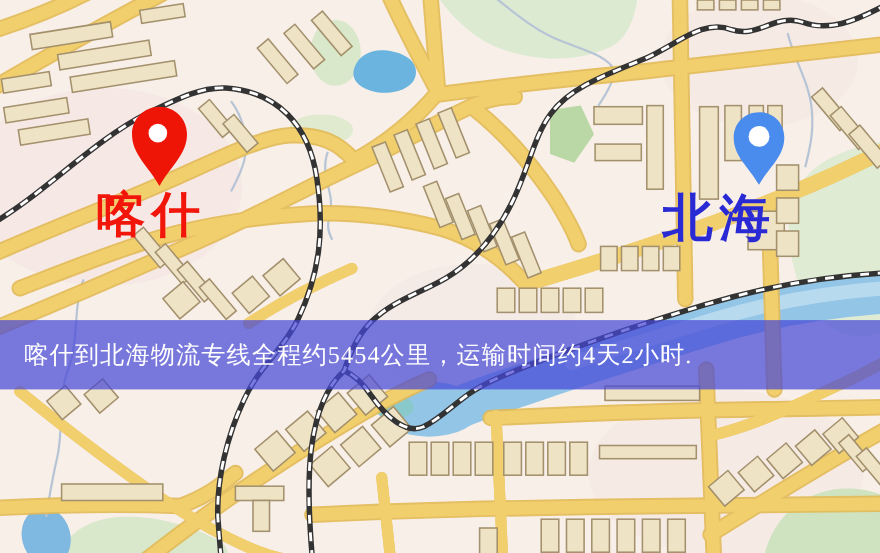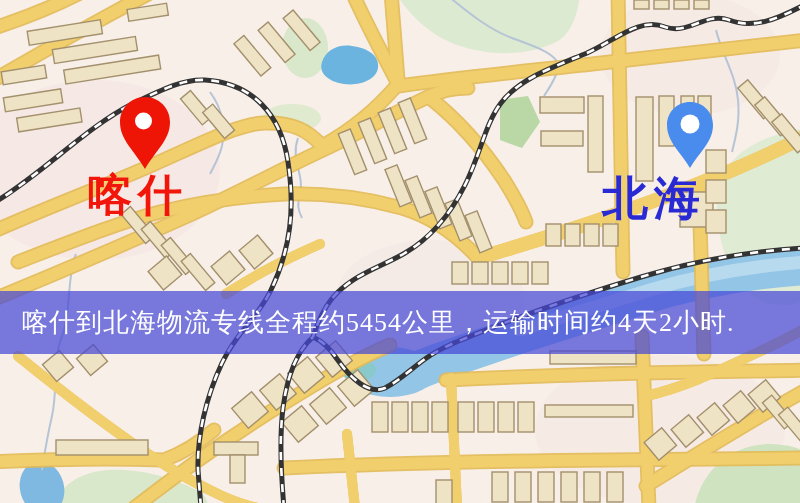--- a/index.html
+++ b/index.html
@@ -15,21 +15,21 @@
     text-shadow:0 0 1px rgba(255,255,255,.25);
     white-space:nowrap;user-select:none;
   }
   #origin-label{left:88px;top:174px;font-size:44px;letter-spacing:6px;}
   #dest-label{left:602px;top:176px;font-size:46px;letter-spacing:6px;}
   #route-banner{
     position:absolute;left:0;top:291px;width:800px;height:63px;
     display:flex;align-items:center;box-sizing:border-box;padding-left:22px;
   }
   #route-banner .banner-text{
-    font-size:26px;letter-spacing:1px;white-space:nowrap;
+    font-size:22px;letter-spacing:1px;white-space:nowrap;
     font-family:"Liberation Serif","DejaVu Serif",serif;
   }
 </style>
 </head>
 <body>
 
 <div id="stage">
 
   <svg id="map-svg" viewBox="0 0 800 503" aria-hidden="true">
 

